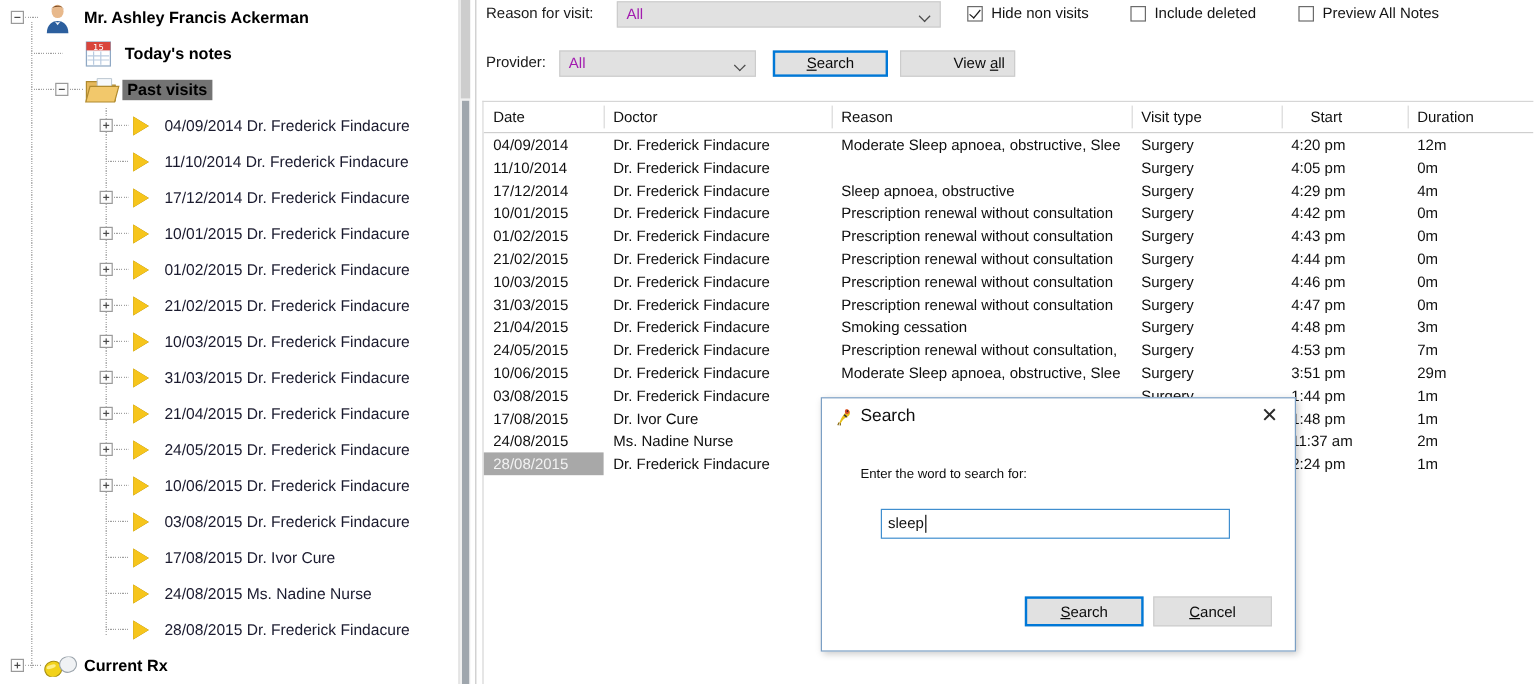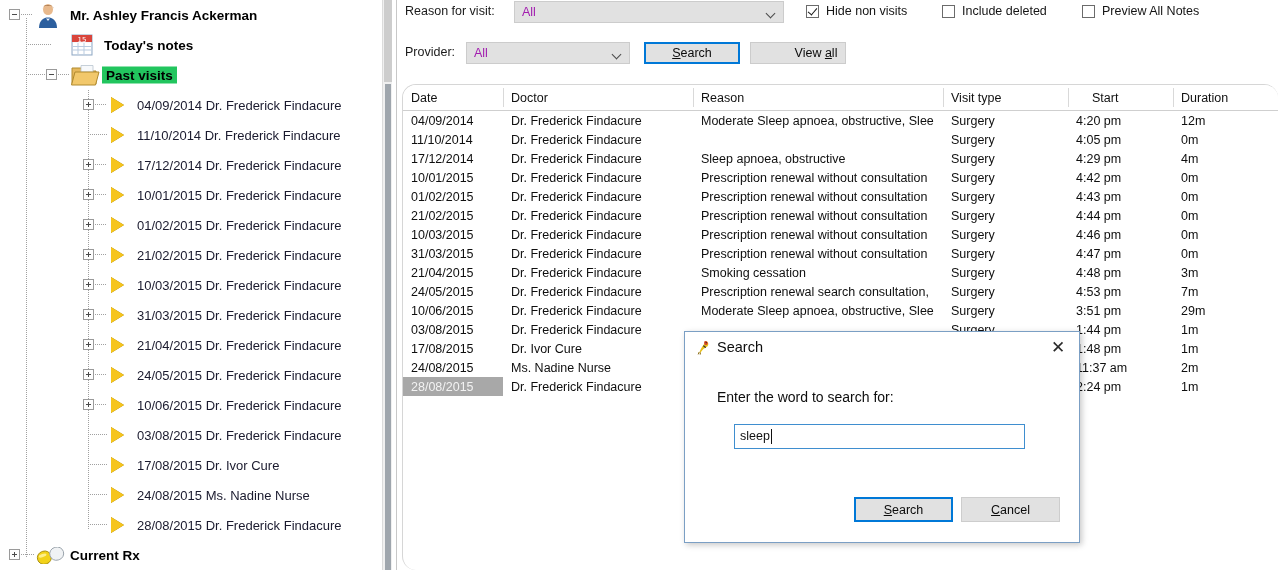--- a/index.html
+++ b/index.html
@@ -18,21 +18,21 @@
     background:#ffffff;overflow:hidden;
   }
   .tree-row{
     position:relative;height:30px;white-space:nowrap;
   }
   .tree-row .lbl{
     position:absolute;top:50%;transform:translateY(-50%);
     font-size:13px;color:#1a1a2e;
   }
   .tree-row .lbl.bold{font-weight:bold;font-size:13.5px;color:#000;}
-  .tree-row .lbl.sel{background:#22c55e;padding:1px 4px;}
+  .tree-row .lbl.sel{background:#737373;padding:1px 4px;}
 
   
   .vline{position:absolute;width:1px;background:repeating-linear-gradient(to bottom,#a0a0a0 0 1px,transparent 1px 2px);}
   .hline{position:absolute;height:1px;background:repeating-linear-gradient(to right,#a0a0a0 0 1px,transparent 1px 2px);}
 
   
   .exp{
     position:absolute;width:11px;height:11px;
     border:1px solid #9a9a9a;background:#fdfdfd;
     box-sizing:border-box;
@@ -121,21 +121,21 @@
     content:"";position:absolute;left:3px;top:0px;width:4px;height:8px;
     border-right:1.6px solid #1a1a1a;border-bottom:1.6px solid #1a1a1a;
     transform:rotate(40deg);
   }
   .chk-lbl{margin-left:7px;font-size:12.5px;color:#141414;white-space:nowrap;}
 
   
   #grid{
     position:absolute;left:4px;top:84px;width:876px;height:486px;
     border-top:1px solid #d6d6d6;border-left:1px solid #d6d6d6;
-    background:#ffffff;overflow:hidden;box-sizing:border-box;border-radius:14px;
+    background:#ffffff;overflow:hidden;box-sizing:border-box;
   }
   #grid-head{position:relative;height:25px;background:#ffffff;border-bottom:1px solid #cfcfcf;}
   .hcell{
     position:absolute;top:0;height:25px;font-size:12.5px;color:#101010;
     display:flex;align-items:center;padding-left:8px;box-sizing:border-box;
   }
   .hsep{position:absolute;top:3px;width:1px;height:19px;background:#d9d9d9;}
   .grow{position:relative;height:19px;}
   .gcell{
     position:absolute;top:0;height:19px;font-size:12.5px;color:#0f0f0f;
@@ -152,21 +152,21 @@
     box-sizing:border-box;
   }
   #dlg-title{position:absolute;left:0;top:0;width:100%;height:32px;}
   #dlg-icon{position:absolute;left:9px;top:7px;width:17px;height:17px;}
   #dlg-title-text{position:absolute;left:32px;top:7px;font-size:14.5px;color:#0d0d0d;}
   #dlg-close{
     position:absolute;right:6px;top:4px;width:30px;height:22px;
     display:flex;align-items:center;justify-content:center;
     font-size:17px;color:#2b2b2b;line-height:1;font-family:"DejaVu Sans",sans-serif;
   }
-  #dlg-prompt{position:absolute;left:32px;top:57px;font-size:14px;color:#0d0d0d;}
+  #dlg-prompt{position:absolute;left:32px;top:57px;font-size:11px;color:#0d0d0d;}
   #dlg-input{
     position:absolute;left:49px;top:92px;width:291px;height:25px;
     border:1px solid #3f8ecf;background:#ffffff;box-sizing:border-box;
     font-size:12.5px;color:#111;
   }
   #dlg-input .iv{position:absolute;left:5px;top:4px;}
   #dlg-input .caret{
     position:absolute;top:4px;width:1px;height:15px;background:#111;
   }
   .dbtn{
@@ -462,21 +462,21 @@
             <div class="gcell c0" style="left: 0px; width: 100px;">21/04/2015</div>
             <div class="gcell c1" style="left: 100px; width: 190px;">Dr. Frederick Findacure</div>
             <div class="gcell c2" style="left: 290px; width: 250px;">Smoking cessation</div>
             <div class="gcell c3" style="left: 540px; width: 125px;">Surgery</div>
             <div class="gcell c4" style="left: 665px; width: 105px;">4:48 pm</div>
             <div class="gcell c5" style="left: 770px; width: 106px;">3m</div>
           </div>
           <div class="grow">
             <div class="gcell c0" style="left: 0px; width: 100px;">24/05/2015</div>
             <div class="gcell c1" style="left: 100px; width: 190px;">Dr. Frederick Findacure</div>
-            <div class="gcell c2" style="left: 290px; width: 250px;">Prescription renewal search consultation,</div>
+            <div class="gcell c2" style="left: 290px; width: 250px;">Prescription renewal without consultation,</div>
             <div class="gcell c3" style="left: 540px; width: 125px;">Surgery</div>
             <div class="gcell c4" style="left: 665px; width: 105px;">4:53 pm</div>
             <div class="gcell c5" style="left: 770px; width: 106px;">7m</div>
           </div>
           <div class="grow">
             <div class="gcell c0" style="left: 0px; width: 100px;">10/06/2015</div>
             <div class="gcell c1" style="left: 100px; width: 190px;">Dr. Frederick Findacure</div>
             <div class="gcell c2" style="left: 290px; width: 250px;">Moderate Sleep apnoea, obstructive, Slee</div>
             <div class="gcell c3" style="left: 540px; width: 125px;">Surgery</div>
             <div class="gcell c4" style="left: 665px; width: 105px;">3:51 pm</div>

